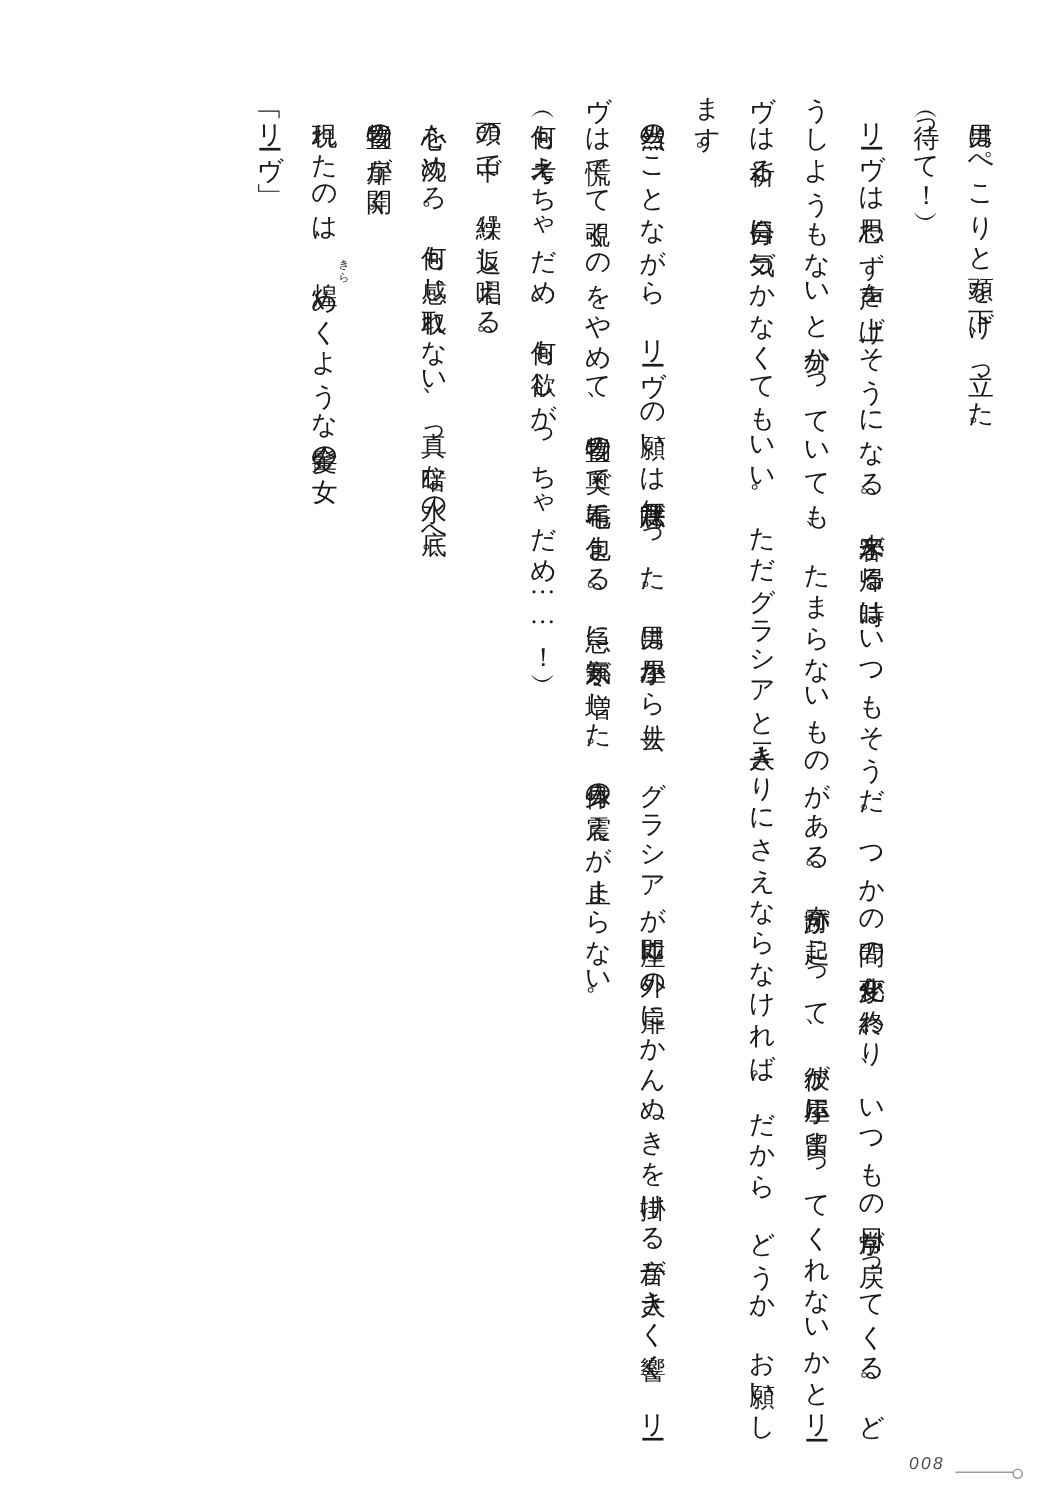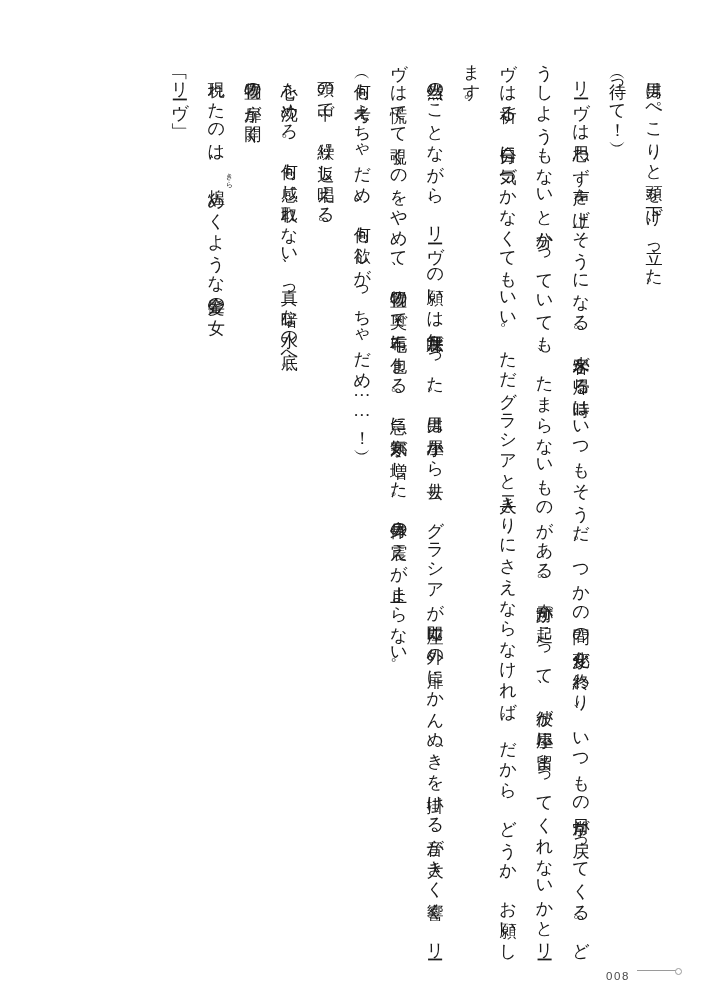--- a/index.html
+++ b/index.html
@@ -56,22 +56,23 @@
     letter-spacing: 0;
     line-height: 1;
   }
 
   
   .footer {
     position: absolute;
     right: 28px;
     bottom: 18px;
     display: flex;
-    align-items: flex-start;
+    align-items: flex-end;
     gap: 7px;
+    font-style: italic;
   }
   .folio {
     font-family: "Liberation Sans", sans-serif;
     font-size: 11.5px;
     letter-spacing: 0.14em;
     color: #4a4a4a;
   }
   .folio-rule {
     width: 44px;
     height: 1px;

